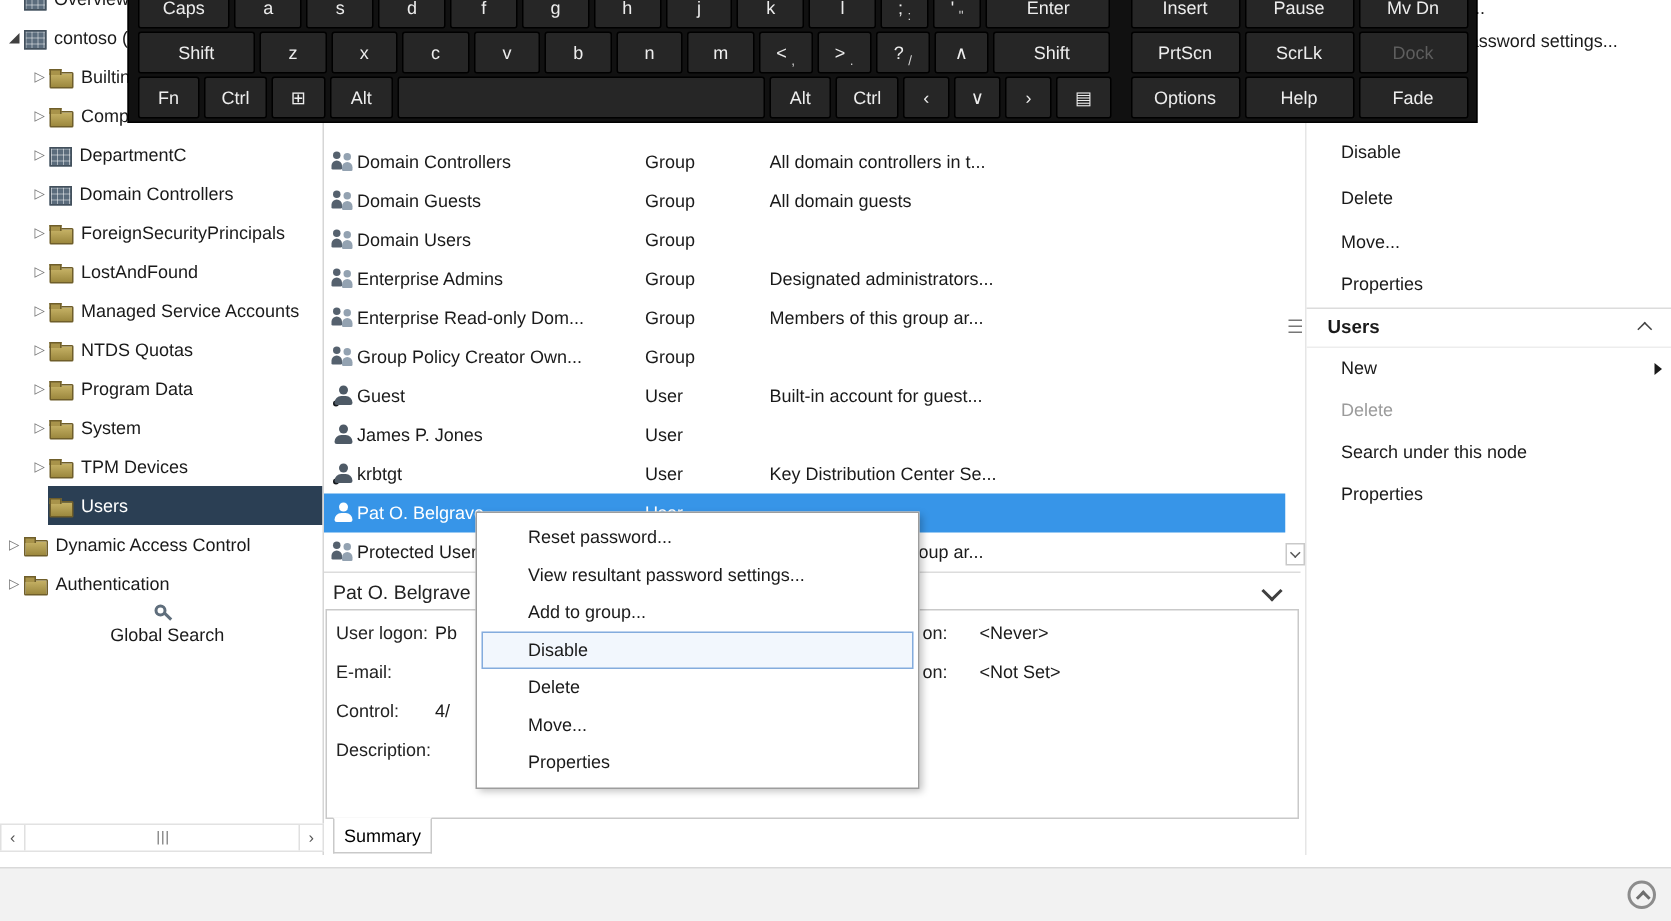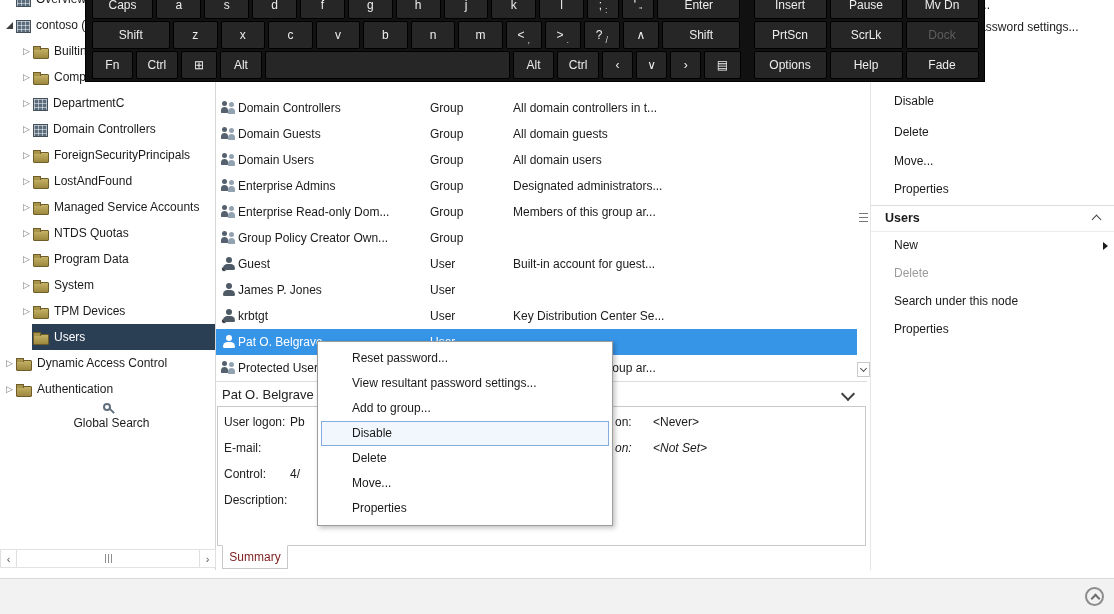--- a/index.html
+++ b/index.html
@@ -52,21 +52,21 @@
   .chev.small{width:4px;height:4px;border-width:1.5px;margin-top:-2px}
   
   #details{position:absolute;left:216px;top:381px;width:651px;height:189px;background:#fff}
   .det-header{position:absolute;left:0;top:0;right:0;height:25px;border-top:1px solid #dcdcdc;display:flex;align-items:center}
   .det-title{margin-left:6px;font-size:13px;color:#222;white-space:nowrap}
   .det-collapse{position:absolute;right:14px;top:7px;width:8px;height:8px;border-right:2px solid #3f3f3f;border-bottom:2px solid #3f3f3f;transform:rotate(45deg)}
   .det-box{position:absolute;left:1px;top:25px;width:649px;height:140px;border:1px solid #c9c9c9;box-sizing:border-box}
   .det-field{position:absolute;white-space:nowrap}
   .det-label{display:inline-block;color:#222}
   .det-value{color:#1a1a1a}
-  .det-tab{position:absolute;left:6px;top:164px;width:66px;height:24px;border:1px solid #c9c9c9;border-top-color:#fff;background:#fff;box-sizing:border-box;display:flex;align-items:center;justify-content:center;color:#7f1d1d}
+  .det-tab{position:absolute;left:6px;top:164px;width:66px;height:24px;border:1px solid #c9c9c9;border-top-color:#fff;background:#fff;box-sizing:border-box;display:flex;align-items:center;justify-content:center;color:#000000}
   
   #tasks-pane{position:absolute;left:870px;top:0;width:244px;height:570px;border-left:1px solid #e6e6e6;box-sizing:border-box;background:#fff}
   .sel-task,.users-task{position:absolute;left:23px;height:16px;white-space:nowrap;cursor:default}
   .users-task.disabled{color:#9b9b9b}
   .tasks-sep1{position:absolute;left:0;right:0;top:205px;border-top:1px solid #dcdcdc}
   .tasks-sep2{position:absolute;left:0;right:0;top:231px;border-top:1px solid #ededed}
   .tasks-sec-header{position:absolute;left:14px;top:211px;font-weight:bold;font-size:12.5px}
   .tasks-collapse{position:absolute;right:14px;top:216px;width:6px;height:6px;border-right:1.5px solid #444;border-bottom:1.5px solid #444;transform:rotate(-135deg)}
   .tri-right{position:absolute;left:232px;top:242px;width:0;height:0;border-left:5px solid #1a1a1a;border-top:4px solid transparent;border-bottom:4px solid transparent}
   
@@ -230,21 +230,20 @@
       <div class="list-row" style="top: 121px;">
         <span class="ico ico-group lr-icon"></span>
         <span class="lr-name">Domain Guests</span>
         <span class="lr-type">Group</span>
         <span class="lr-desc">All domain guests</span>
       </div>
       <div class="list-row" style="top: 147px;">
         <span class="ico ico-group lr-icon"></span>
         <span class="lr-name">Domain Users</span>
         <span class="lr-type">Group</span>
-        <span class="lr-desc">All domain users</span>
       </div>
       <div class="list-row" style="top: 173px;">
         <span class="ico ico-group lr-icon"></span>
         <span class="lr-name">Enterprise Admins</span>
         <span class="lr-type">Group</span>
         <span class="lr-desc">Designated administrators...</span>
       </div>
       <div class="list-row" style="top: 199px;">
         <span class="ico ico-group lr-icon"></span>
         <span class="lr-name">Enterprise Read-only Dom...</span>
@@ -307,21 +306,21 @@
     <div class="det-header">
       <span class="det-title">Pat O. Belgrave</span>
       <span class="det-collapse"></span>
     </div>
     <div class="det-box">
         <div class="det-field" style="left: 6px; top: 8px;"><span class="det-label" style="width: 66px;">User logon:</span><span class="det-value">Pb</span></div>
         <div class="det-field" style="left: 6px; top: 34px;"><span class="det-label" style="width: 66px;">E-mail:</span><span class="det-value"></span></div>
         <div class="det-field" style="left: 6px; top: 60px;"><span class="det-label" style="width: 66px;">Control:</span><span class="det-value">4/</span></div>
         <div class="det-field" style="left: 6px; top: 86px;"><span class="det-label" style="width: 66px;">Description:</span><span class="det-value"></span></div>
         <div class="det-field" style="left: 397px; top: 8px;"><span class="det-label" style="width: 38px;">on:</span><span class="det-value">&lt;Never&gt;</span></div>
-        <div class="det-field" style="left: 397px; top: 34px; font-style: italic;"><span class="det-label" style="width: 38px;">on:</span><span class="det-value">&lt;Not Set&gt;</span></div>
+        <div class="det-field" style="left: 397px; top: 34px;"><span class="det-label" style="width: 38px;">on:</span><span class="det-value">&lt;Not Set&gt;</span></div>
       </div>
     <div class="det-tab">Summary</div>
   </div>
 
   <div id="tasks-pane">
     <div id="sel-tasks">
         <div class="sel-task" style="top: -2px;">Reset password...</div>
         <div class="sel-task" style="top: 20px;">View resultant password settings...</div>
         <div class="sel-task" style="top: 44px;">Add to group...</div>
         <div class="sel-task" style="top: 94px;">Disable</div>

